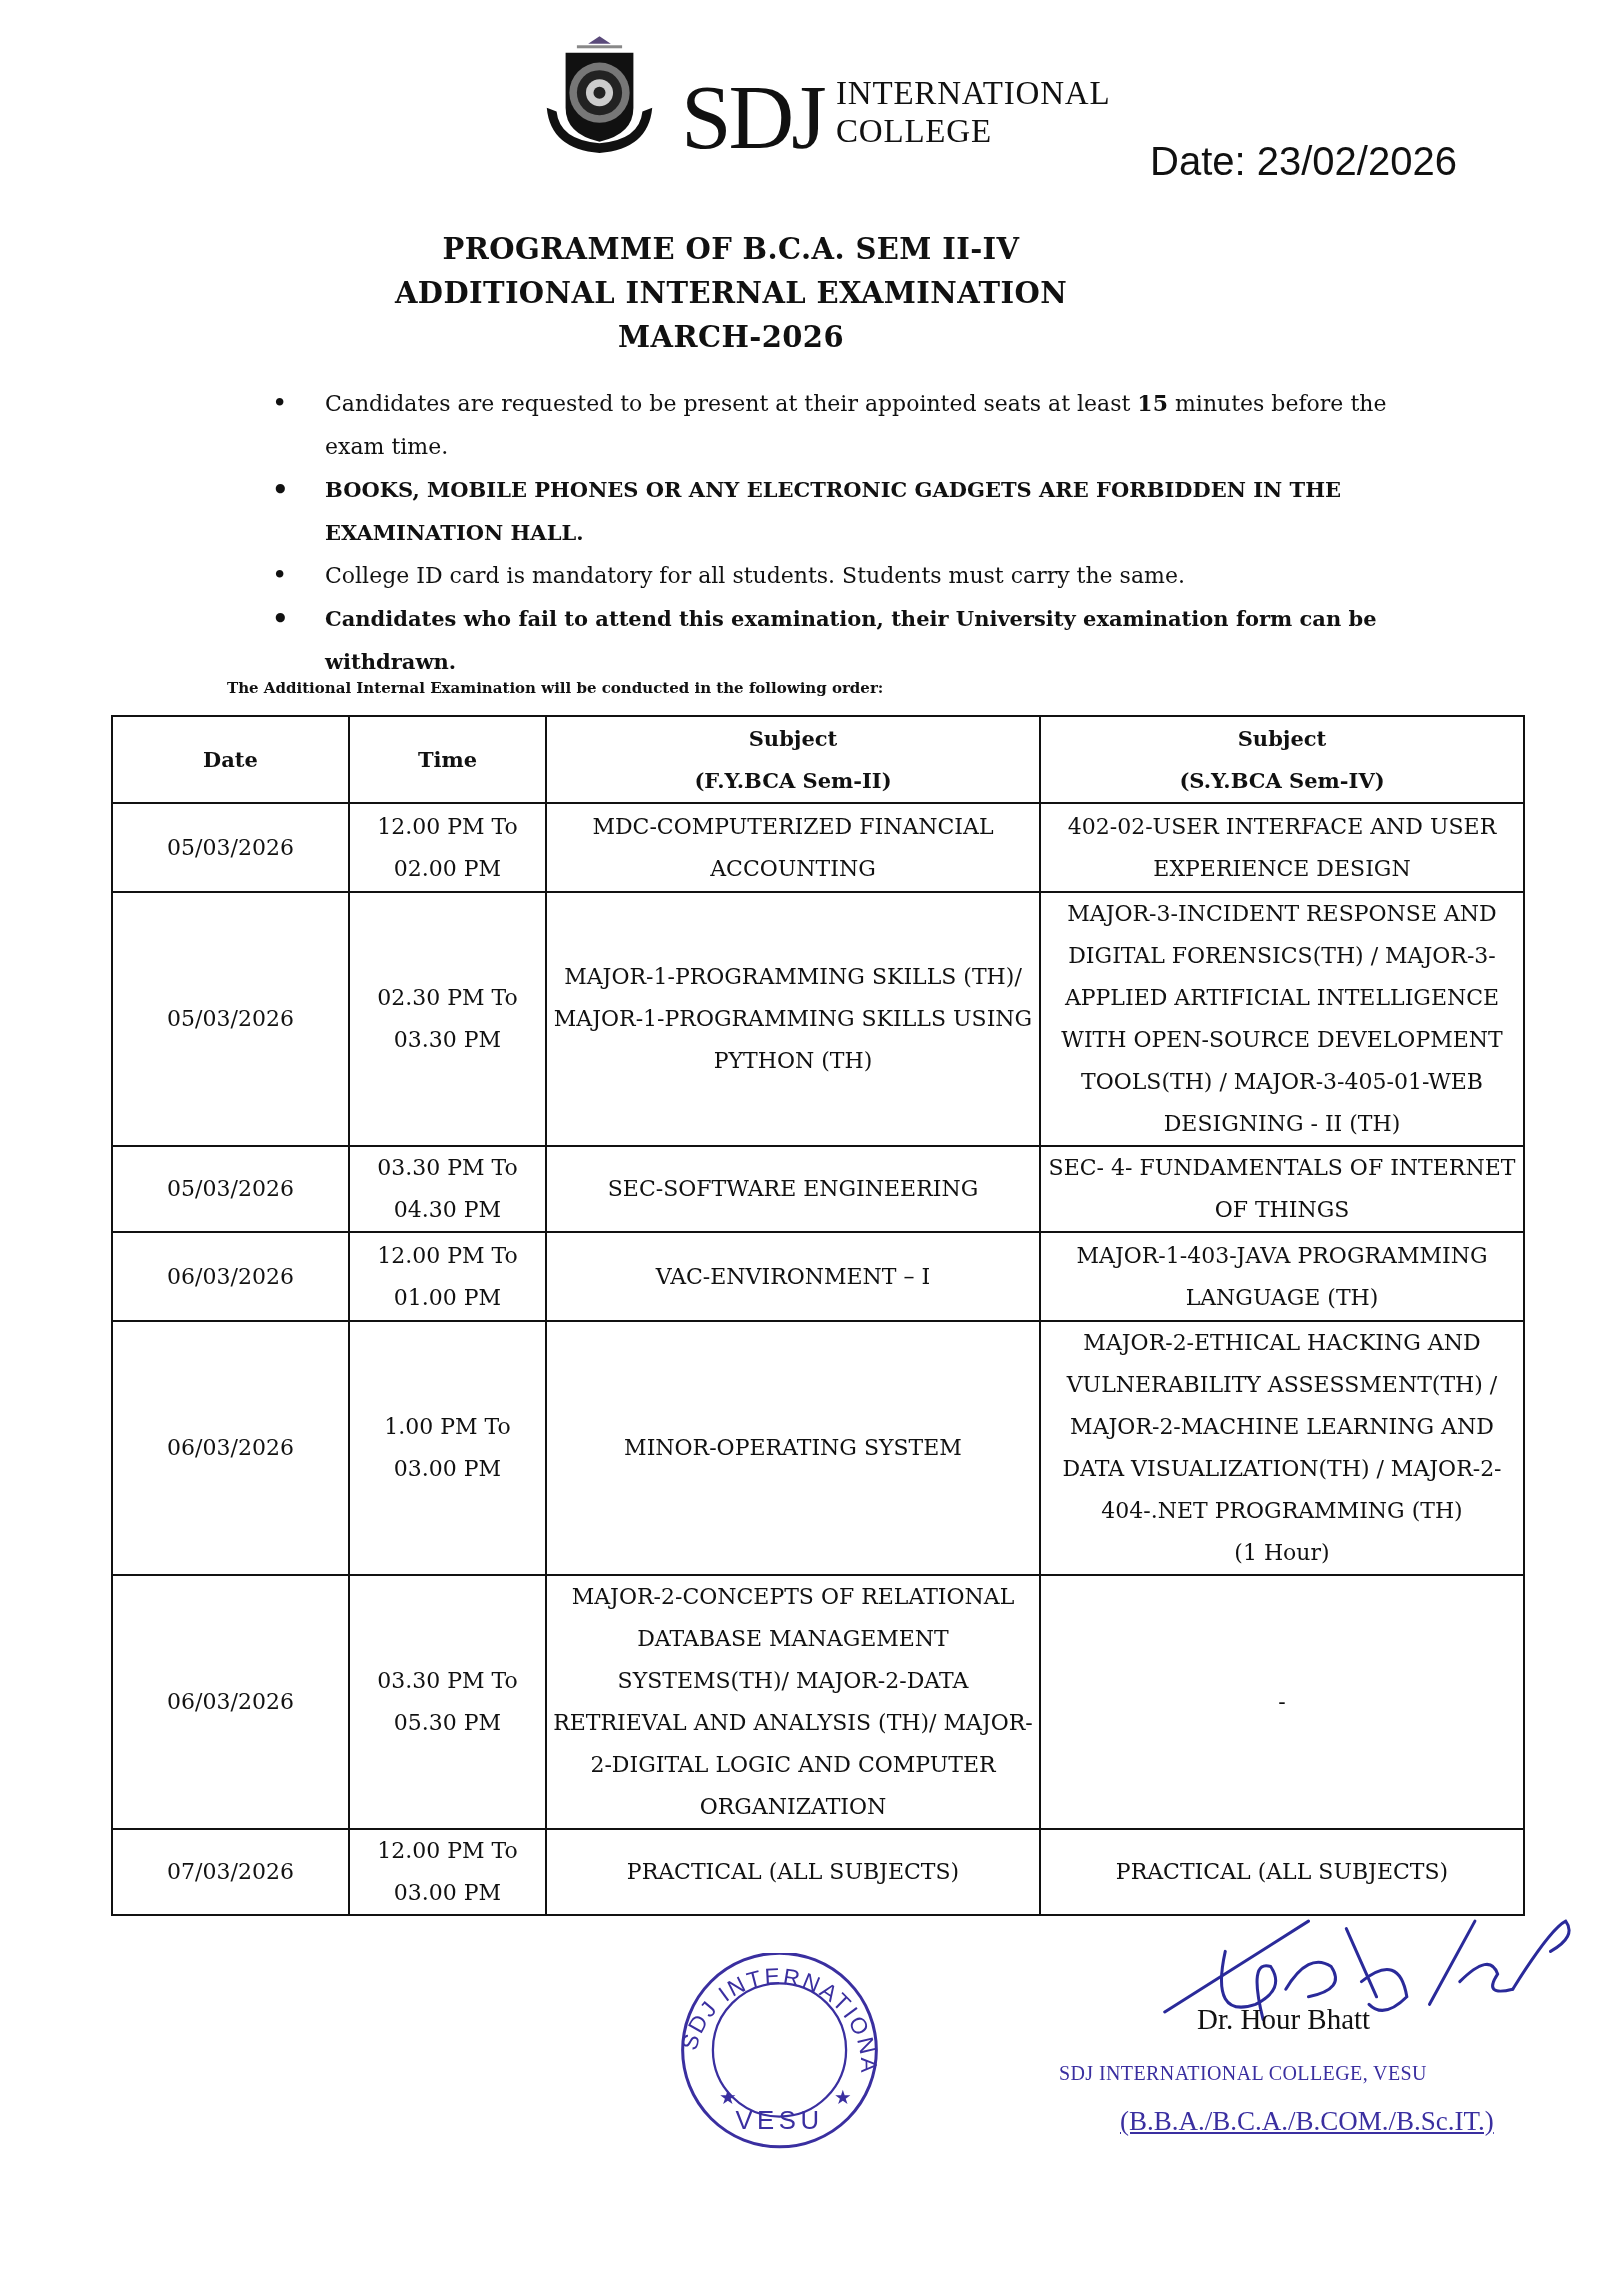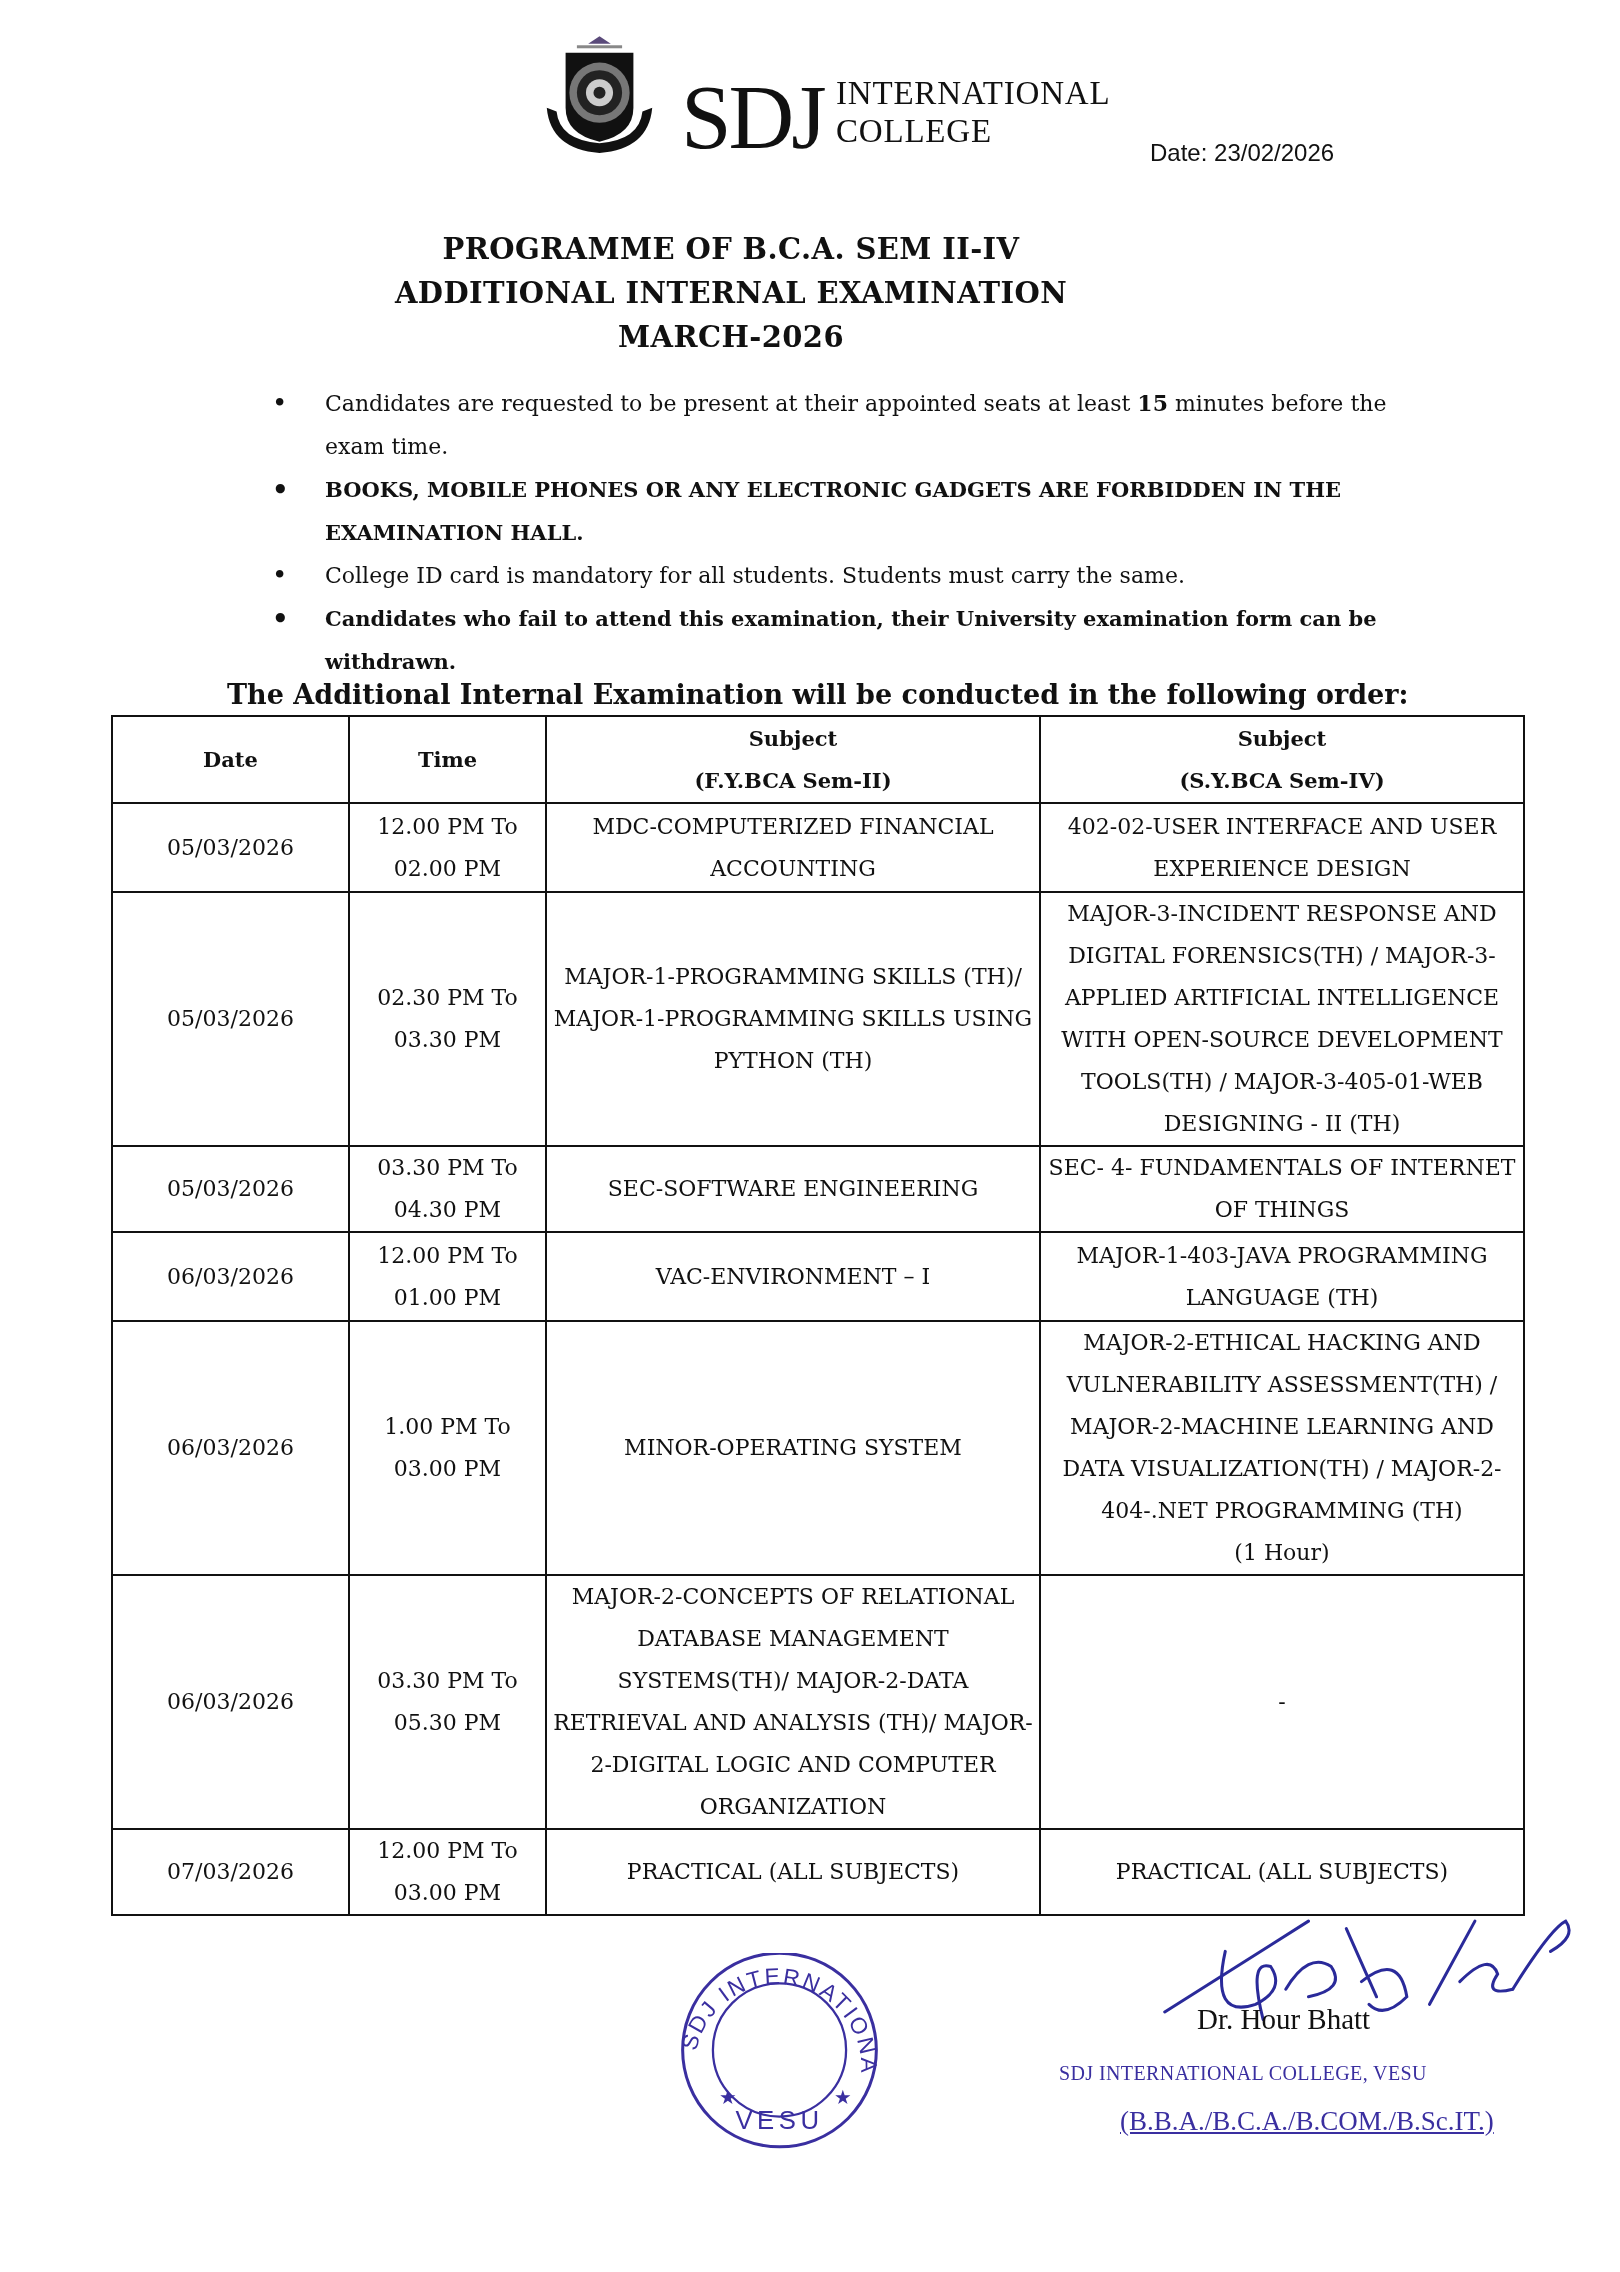--- a/index.html
+++ b/index.html
@@ -6,35 +6,35 @@
   body { width:1620px; height:2273px; position:relative; overflow:hidden;
          font-family:"DejaVu Serif","Liberation Serif",serif; color:#111; }
 
   
   .logo-crest { position:absolute; left:543px; top:36px; width:113px; height:121px; }
   .logo-sdj { position:absolute; left:681px; top:72px; font-family:Liberation Serif, serif;
               font-size:91px; line-height:91px; letter-spacing:-3px; color:#111; }
   .logo-name { position:absolute; left:836px; top:74px; font-family:"Liberation Serif",serif;
                font-size:33px; line-height:38px; letter-spacing:0.8px; color:#111; }
   .doc-date { position:absolute; left:1150px; top:139px; font-family:"Liberation Sans",sans-serif;
-              font-size:24px; color:#111; }
+              font-size:40px; color:#111; }
 
   
   .titles { position:absolute; left:0; width:1462px; top:227px; text-align:center; }
   .titles div { font-family:"DejaVu Serif",serif; font-weight:bold; font-size:29px;
                 line-height:44px; letter-spacing:0.4px; }
 
   
   .instructions { position:absolute; left:272px; top:382px; width:1157px; margin:0; padding:0; list-style:none; }
   .instructions li { position:relative; padding-left:53px; font-size:22px; line-height:43px; margin-bottom:0; }
   .instructions li::before { content:"\2022"; position:absolute; left:0; top:0; font-size:26px; }
   .instructions li.bold { font-weight:bold; font-size:21px; }
   .instructions .hl { font-weight:bold; }
 
-  .order-note { position:absolute; left:227px; top:679px; font-weight:bold; font-size:27px; }
+  .order-note { position:absolute; left:227px; top:679px; font-weight:bold; font-size:15px; }
 
   
   table.schedule { position:absolute; left:111px; top:715px; width:1412px;
                    border-collapse:collapse; table-layout:fixed; }
   table.schedule th, table.schedule td { border:2.3px solid #111; text-align:center;
                    vertical-align:middle; font-size:22px; line-height:42px; padding:0 3px; }
   table.schedule th { font-weight:bold; font-size:21px; height:85px; }
   col.c-date { width:237px; } col.c-time { width:197px; }
   col.c-fy { width:494px; } col.c-sy { width:484px; }
   .multi div { display:block; }

